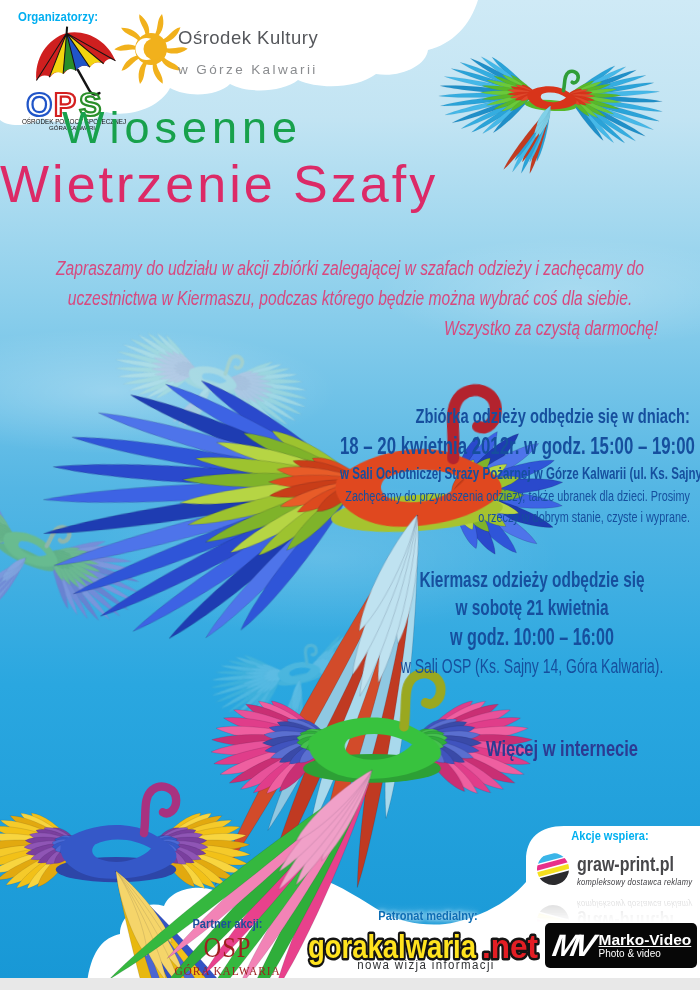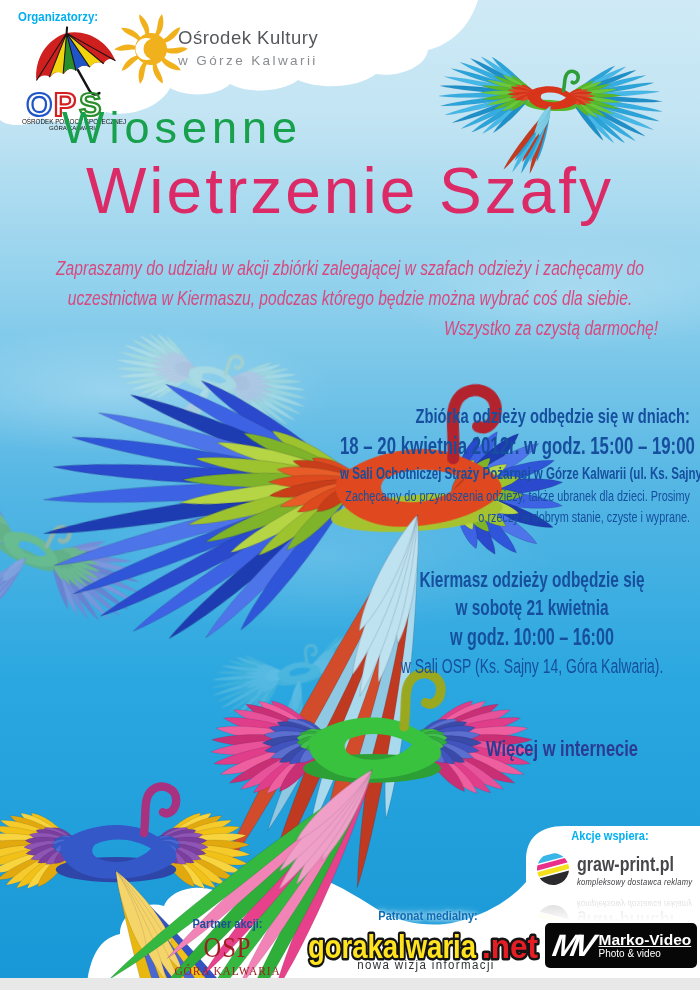--- a/index.html
+++ b/index.html
@@ -14,25 +14,25 @@
   .abs{position:absolute;}
   .nw{white-space:nowrap;}
   svg{display:block;}
 
   .org-label{left:18px;top:9px;font-size:13px;font-weight:bold;color:#00aef0;
     transform:scaleX(.88);transform-origin:0 0;}
   .ops-svg{left:18px;top:24px;}
   .sun-svg{left:110px;top:8px;}
   .culture{left:178px;top:27px;color:#55575b;}
   .culture .l1{font-size:18.5px;letter-spacing:.5px;text-align:center;}
-  .culture .l2{font-size:13.5px;letter-spacing:2.4px;color:#8a8c8f;margin-top:4px;}
+  .culture .l2{font-size:13.5px;letter-spacing:2.4px;color:#8a8c8f;margin-top:13px;}
 
   .title-pre{left:62px;top:102px;width:460px;font-size:45px;
     color:#18a14c;letter-spacing:5px;}
-  .title-main{left:0;top:154px;width:700px;text-align:center;font-size:64px;
+  .title-main{left:0;top:154px;width:700px;text-align:left;font-size:52px;
     color:#dc2a67;letter-spacing:3px;}
 
   .intro{left:-45px;top:253px;width:790px;color:#d7497f;font-style:italic;
     font-size:20px;line-height:30px;transform:scaleX(.78);transform-origin:50% 0;
     text-align:center;}
   .intro .l3{text-align:right;}
 
   .collection{left:190px;top:402px;width:500px;text-align:right;color:#164f9e;
     transform:scaleX(.7);transform-origin:100% 0;}
   .col-h{font-size:21px;font-weight:bold;line-height:27px;}

